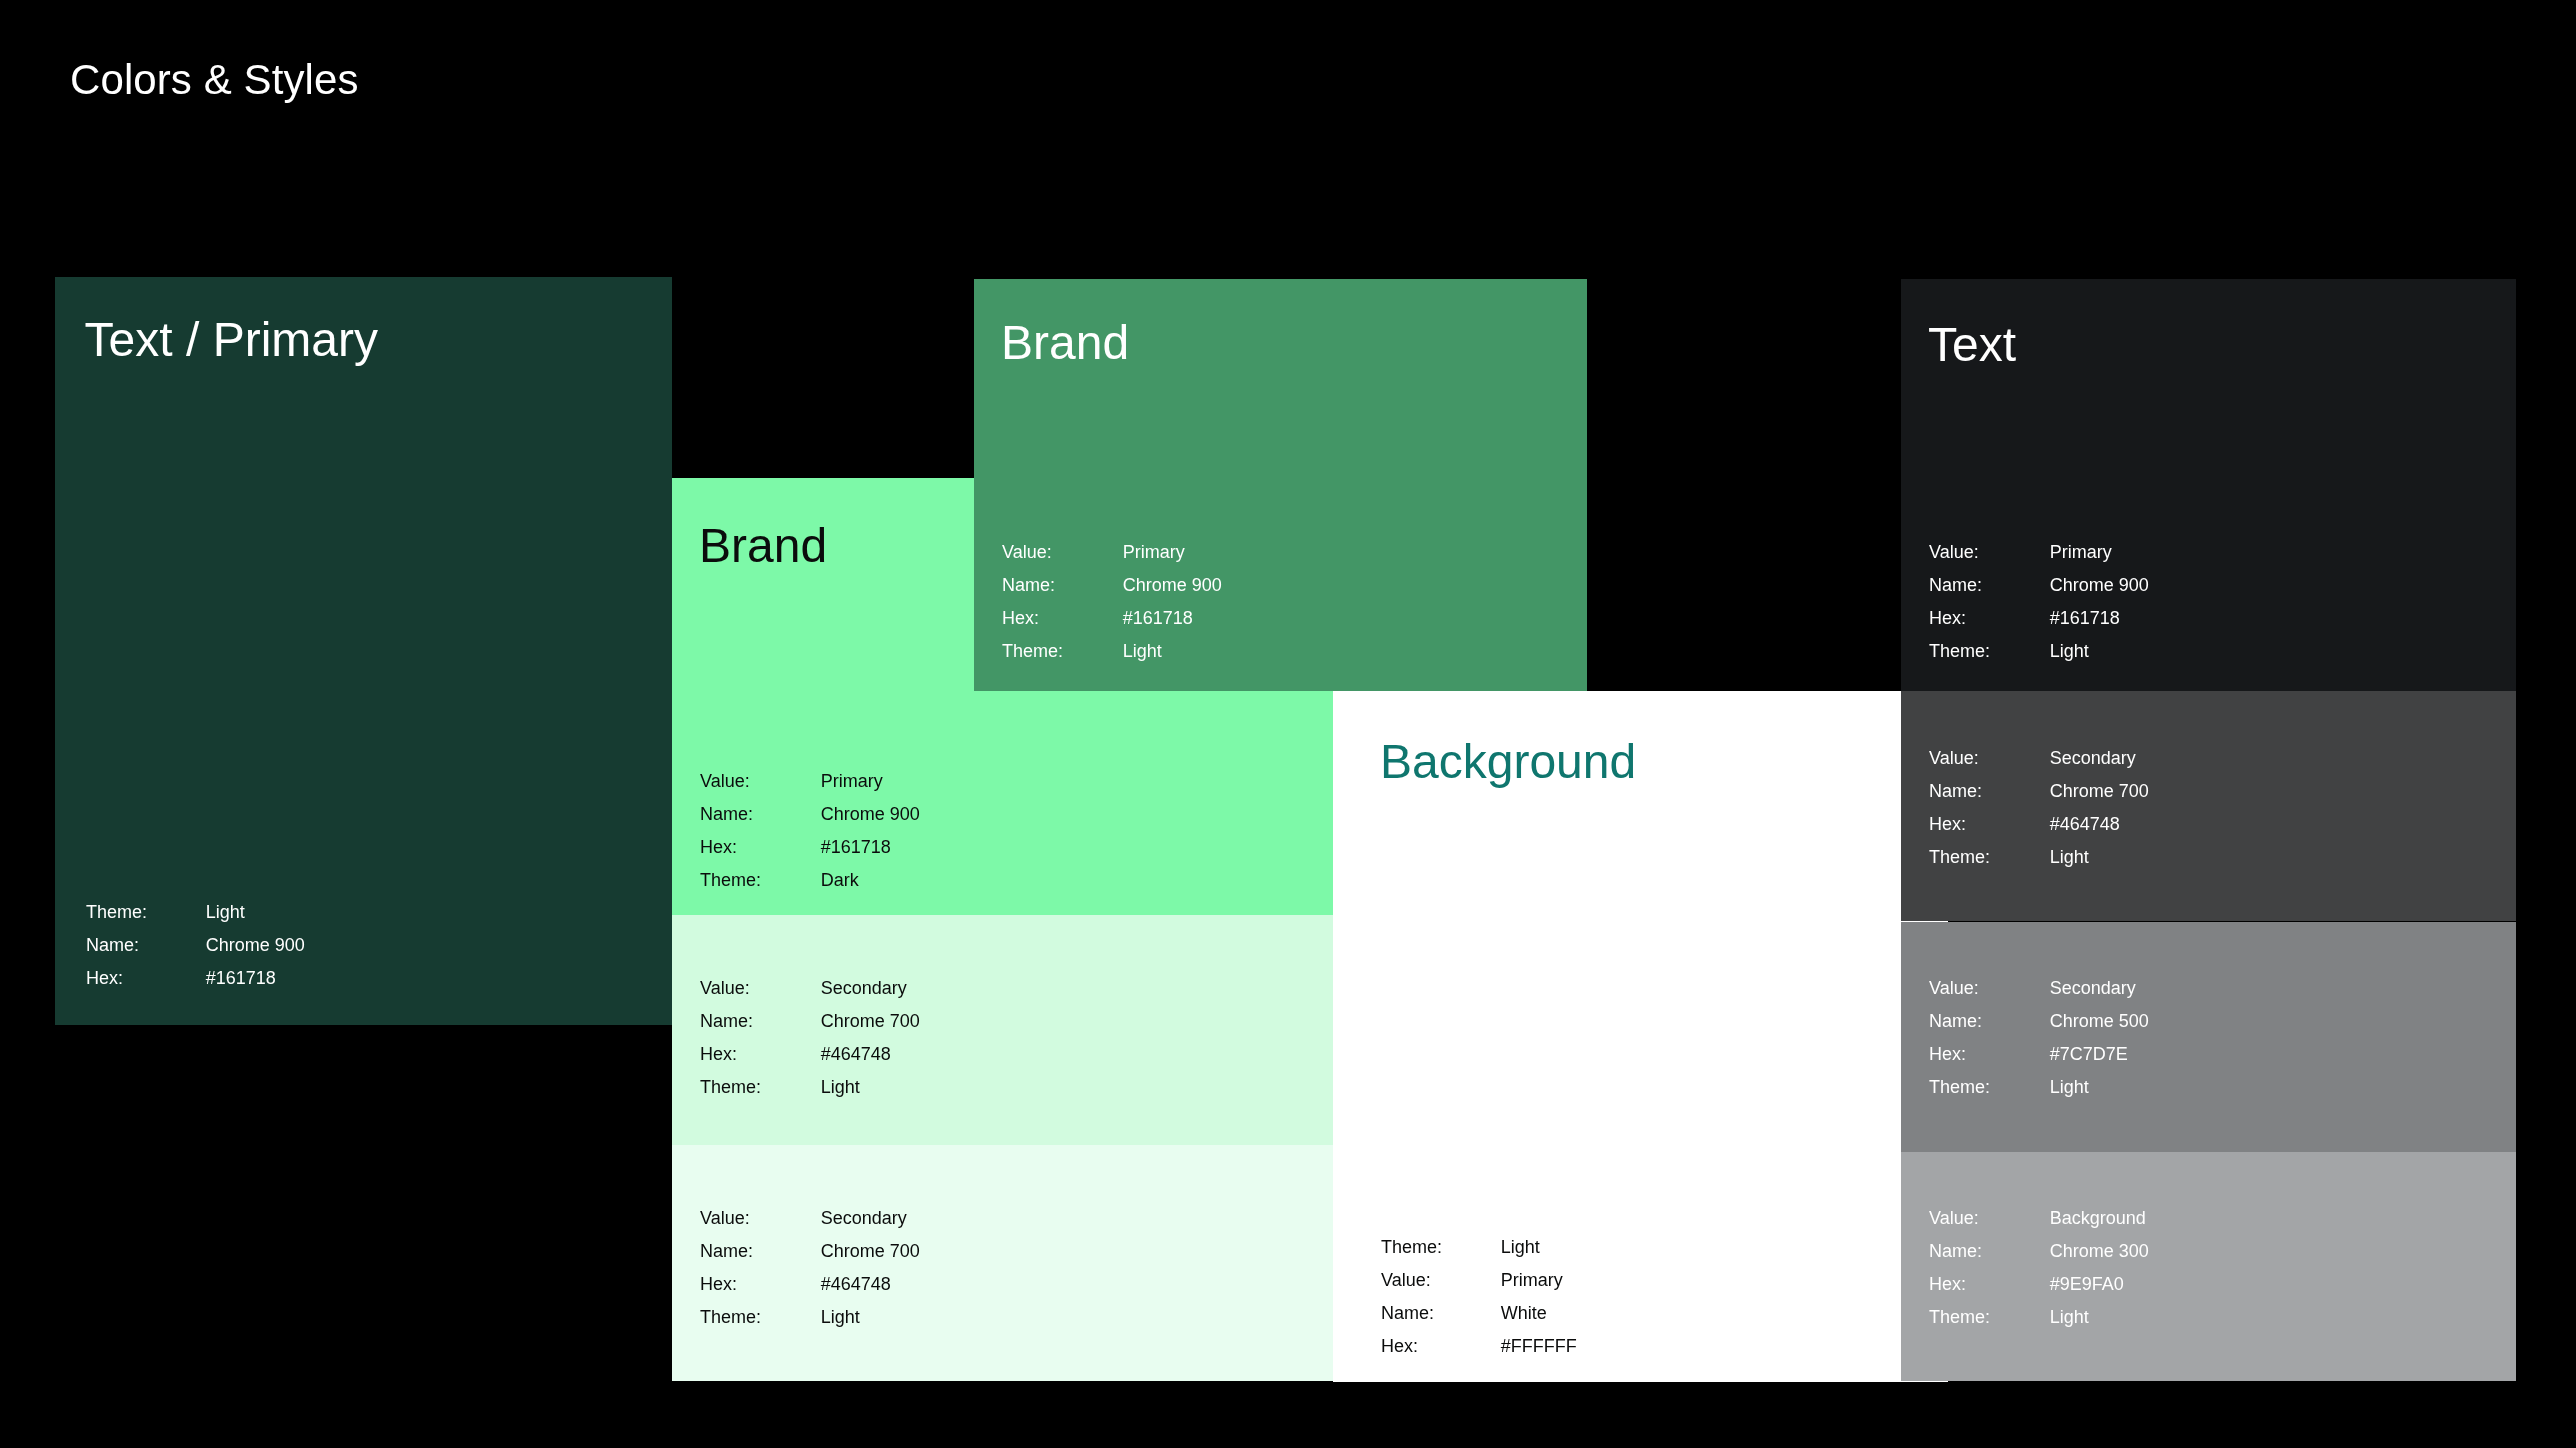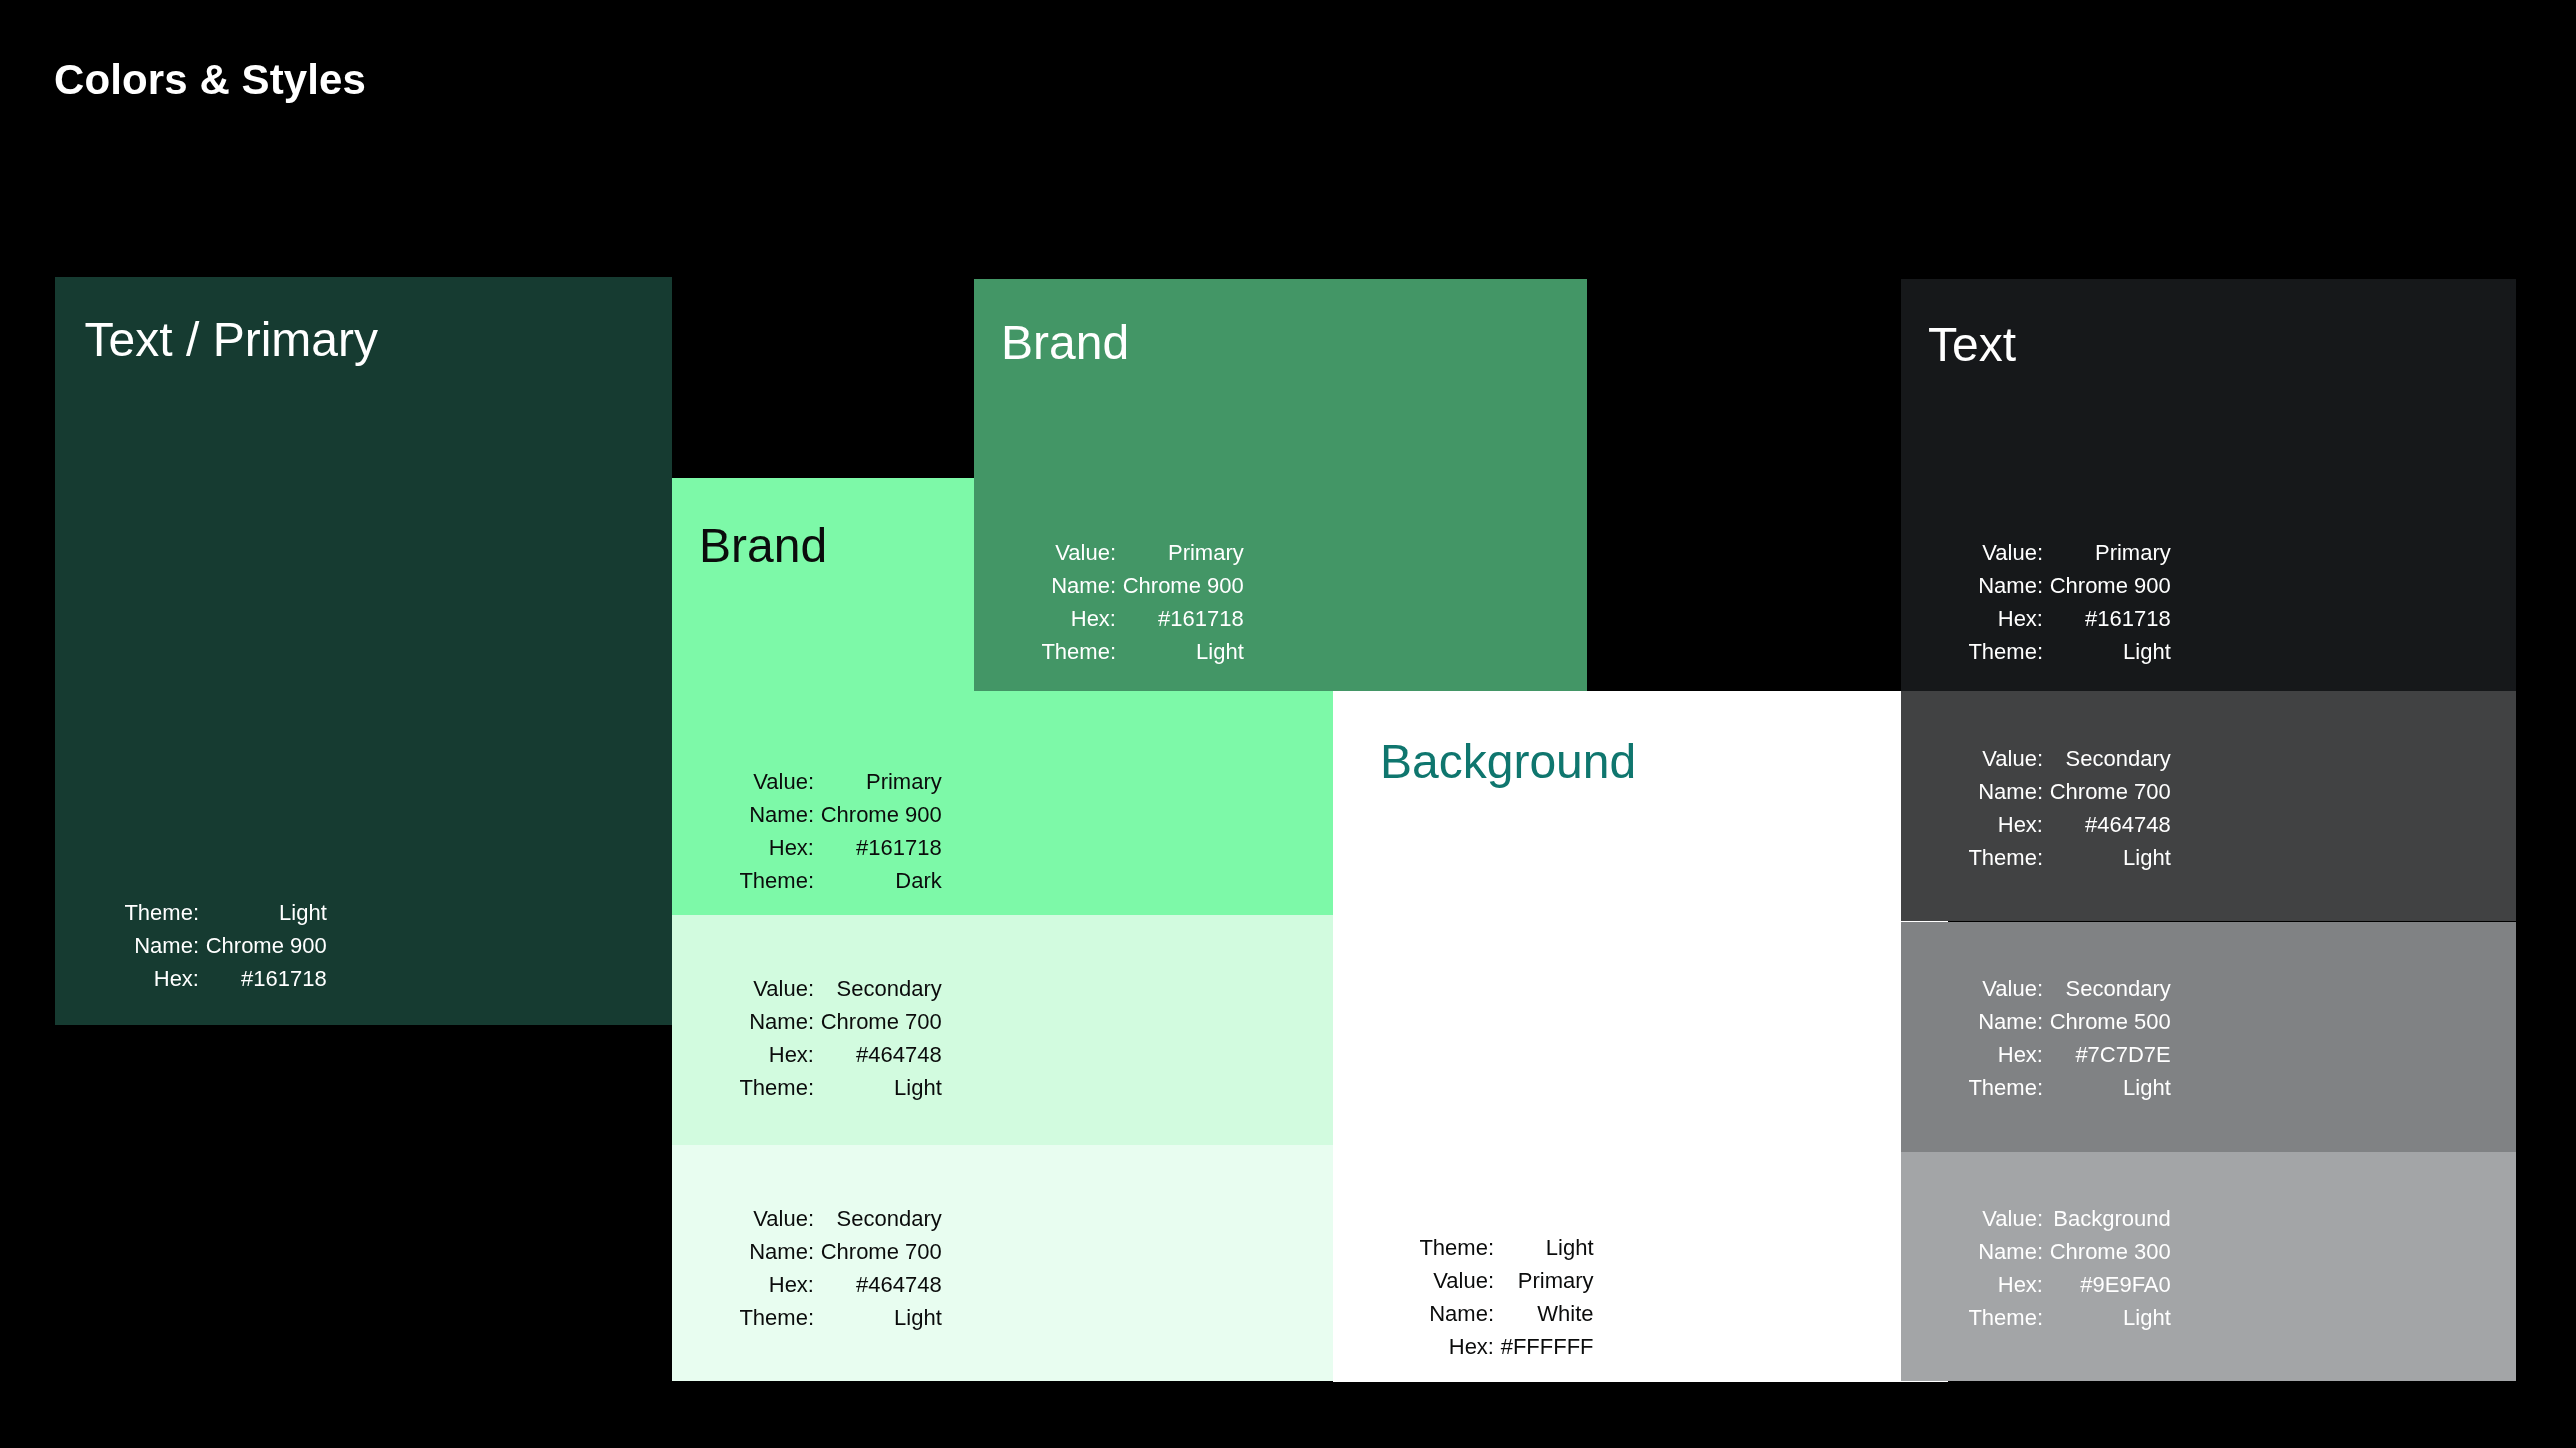--- a/index.html
+++ b/index.html
@@ -12,24 +12,24 @@
     height: 1449px;
     position: relative;
     overflow: hidden;
     font-family: "Liberation Sans", "DejaVu Sans", sans-serif;
     -webkit-font-smoothing: antialiased;
   }
 
   
   .page-title {
     position: absolute;
-    left: 54px;
+    left: 70px;
     top: 59px;
     font-size: 42px;
-    font-weight: 700;
+    font-weight: 400;
     color: #ffffff;
     letter-spacing: 0.1px;
     line-height: 1;
     white-space: nowrap;
   }
 
   
   .card {
     position: absolute;
     box-sizing: border-box;
@@ -43,25 +43,24 @@
     white-space: nowrap;
   }
 
   
   .meta {
     position: absolute;
     display: grid;
     grid-template-columns: auto auto;
     column-gap: 0;
     row-gap: 0;
-    font-size: 22px;
+    font-size: 18px;
     line-height: 33px;
     font-weight: 400;
     white-space: nowrap;
-    text-align: right;
   }
   .meta .k { min-width: 114px; padding-right: 6.7px; }
   .meta .v { }
 
   
   #card-text-primary {
     left: 55px;
     top: 277px;
     width: 617px;
     height: 748px;

